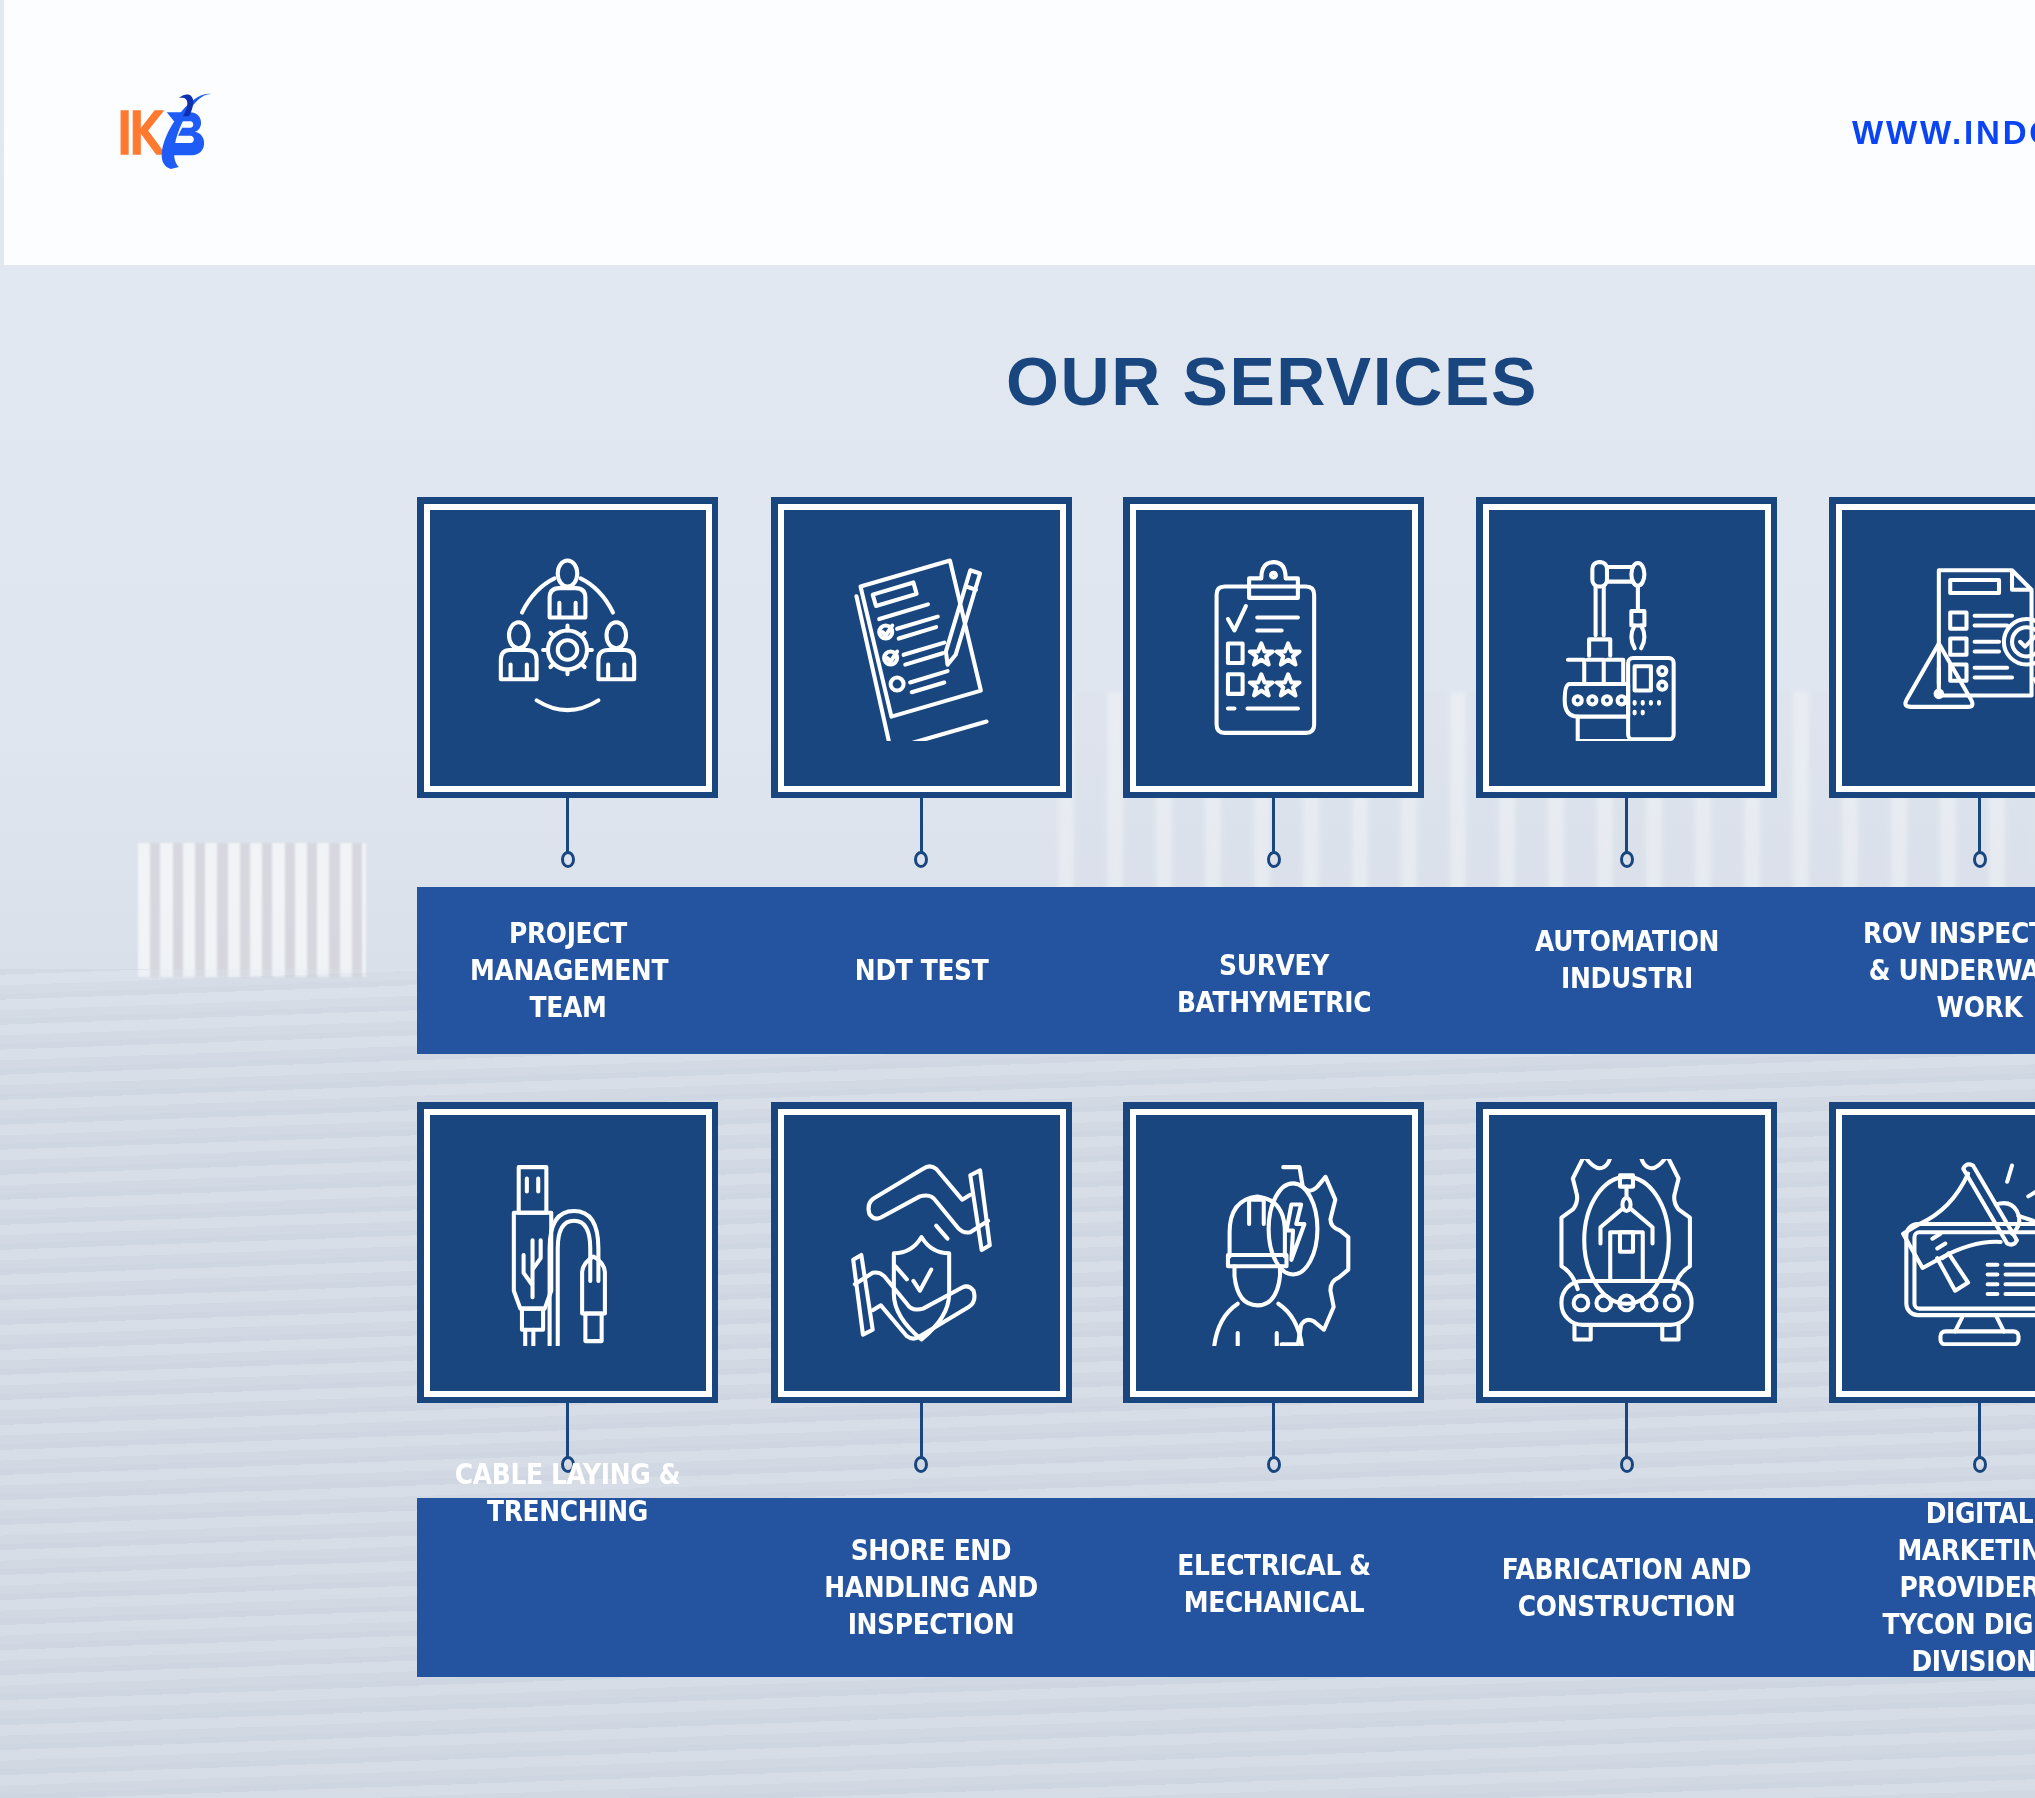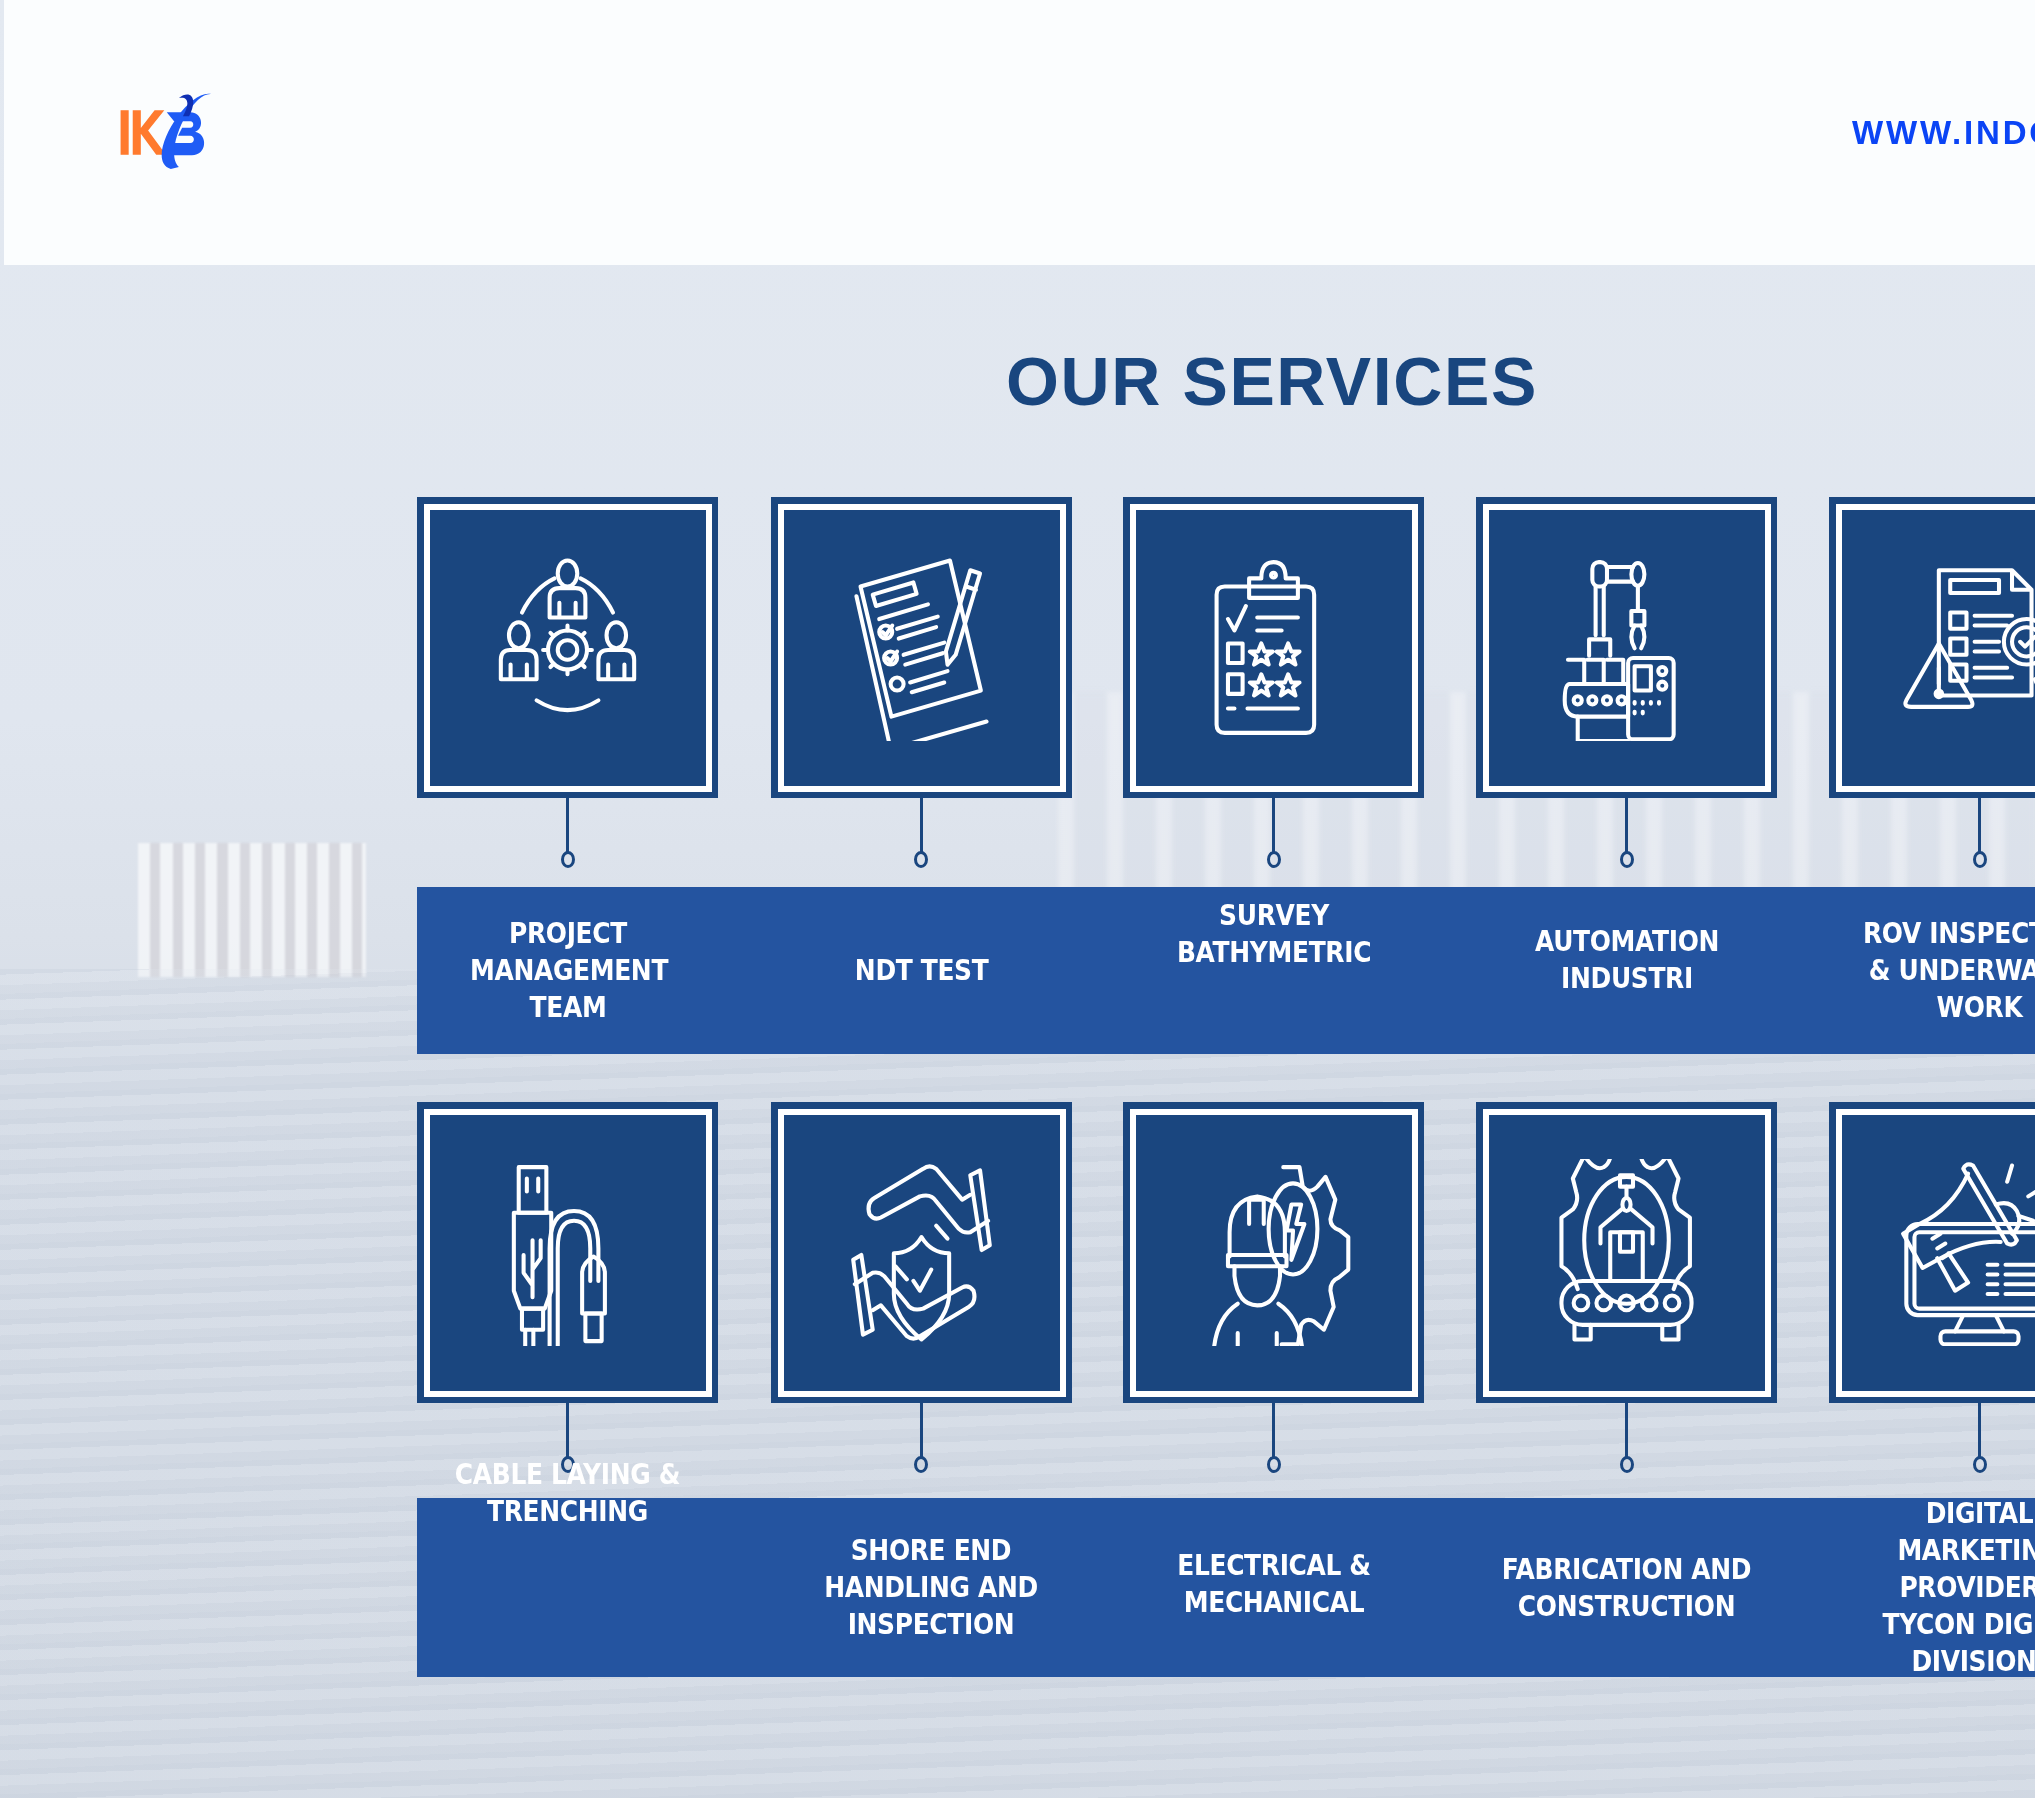--- a/index.html
+++ b/index.html
@@ -150,21 +150,21 @@
 <div class="stem" style="left:1978px;top:797px;height:57px"></div>
 <div class="dot" style="left:1973px;top:851px"></div>
 
 <div class="band" style="top:887px;height:167px"></div>
 <div class="lbl" style="left:417px;top:887px;height:167px">
     <span style="width:228px">PROJECT MANAGEMENT TEAM</span>
   </div>
 <div class="lbl" style="left:771px;top:887px;height:167px">
     <span>NDT TEST</span>
   </div>
-<div class="lbl" style="left:1123px;top:850px;height:167px">
+<div class="lbl" style="left:1123px;top:900px;height:167px">
     <span style="width:228px">SURVEY BATHYMETRIC</span>
   </div>
 <div class="lbl" style="left:1476px;top:887px;height:145px">
     <span style="width:228px">AUTOMATION INDUSTRI</span>
   </div>
 <div class="lbl" style="left:1829px;top:887px;height:167px">
     <span style="width:285px">ROV INSPECTION &amp; UNDERWATER WORK</span>
   </div>
 
 <div class="card" style="left:417px;top:1102px">

